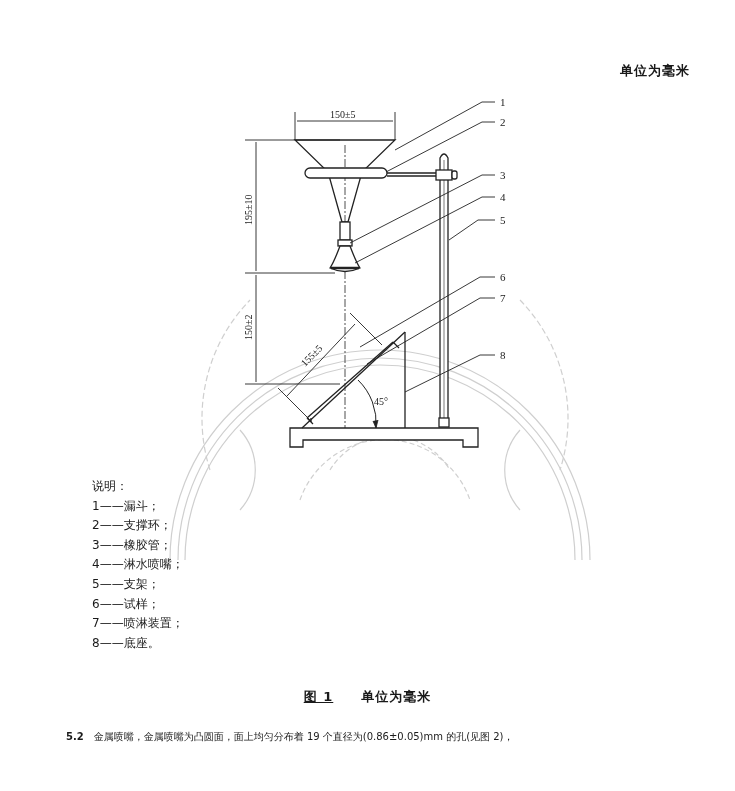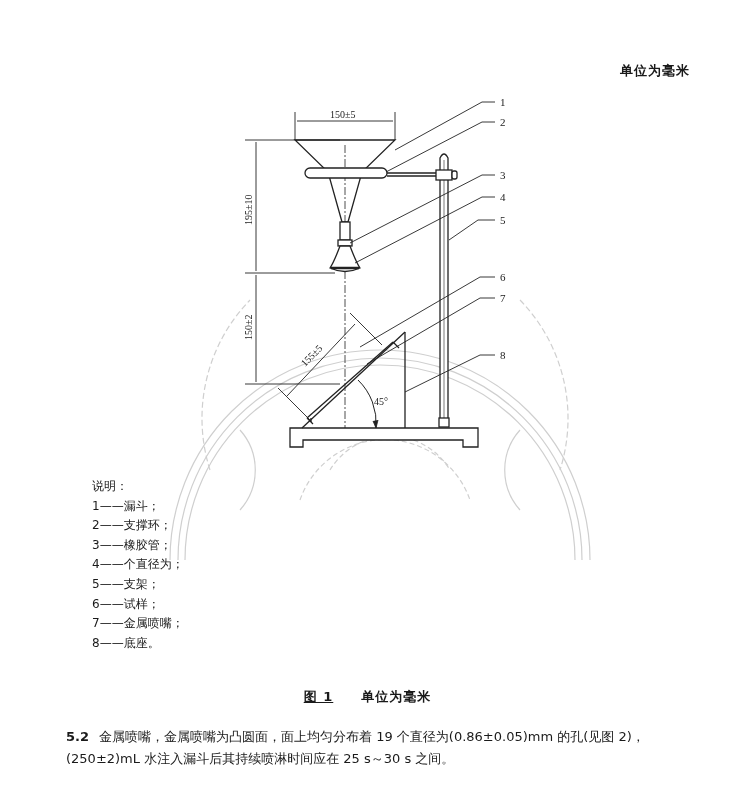--- a/index.html
+++ b/index.html
@@ -7,21 +7,21 @@
            font-family: "DejaVu Serif", "Liberation Serif", serif; color: #1a1a1a; }
     .unit-note { position: absolute; left: 620px; top: 62px; font-size: 13px; font-weight: bold;
                  font-family: Liberation Sans, sans-serif; letter-spacing: 1px; }
     svg.figure { position: absolute; left: 0; top: 0; }
     .legend { position: absolute; left: 92px; top: 477px; font-size: 12px; line-height: 19.6px;
               font-family: "DejaVu Sans", sans-serif; }
     .legend-item { white-space: nowrap; }
     .caption { position: absolute; left: 0; width: 735px; top: 688px; text-align: center;
                font-size: 13px; font-weight: bold; font-family: "DejaVu Sans", sans-serif; letter-spacing: 1px; }
     .caption .num { margin-right: 28px; text-decoration: underline; }
-    .clause { position: absolute; left: 66px; top: 726px; width: 650px; font-size: 13px;
+    .clause { position: absolute; left: 66px; top: 726px; width: 650px; font-size: 10px;
               line-height: 22px; font-family: "DejaVu Sans", sans-serif; }
     .clause .clause-num { font-weight: bold; margin-right: 10px; }
     .dimtext { font-family: "Liberation Serif", serif; font-size: 10px; fill: #222; }
     .callout { font-family: "Liberation Serif", serif; font-size: 11px; fill: #222; }
   </style>
 </head>
 <body>
 
 <div class="unit-note">单位为毫米</div>
 
@@ -119,27 +119,26 @@
     <text x="500" y="302">7</text>
     <text x="500" y="359">8</text>
   </g>
 </svg>
 
 <div class="legend">
   <div class="legend-item">说明：</div>
   <div class="legend-item"><span>1</span><span>——</span><span>漏斗；</span></div>
   <div class="legend-item"><span>2</span><span>——</span><span>支撑环；</span></div>
   <div class="legend-item"><span>3</span><span>——</span><span>橡胶管；</span></div>
-  <div class="legend-item"><span>4</span><span>——</span><span>个直径为；</span></div>
+  <div class="legend-item"><span>4</span><span>——</span><span>淋水喷嘴；</span></div>
   <div class="legend-item"><span>5</span><span>——</span><span>支架；</span></div>
   <div class="legend-item"><span>6</span><span>——</span><span>试样；</span></div>
-  <div class="legend-item"><span>7</span><span>——</span><span>金属喷嘴；</span></div>
+  <div class="legend-item"><span>7</span><span>——</span><span>喷淋装置；</span></div>
   <div class="legend-item"><span>8</span><span>——</span><span>底座。</span></div>
 </div>
 
 <div class="caption">
   <span class="num">图 1</span><span>单位为毫米</span>
 </div>
 
 <div class="clause">
   <div><span class="clause-num">5.2</span><span>金属喷嘴，金属喷嘴为凸圆面，面上均匀分布着 19 个直径为(0.86±0.05)mm 的孔(见图 2)，</span></div>
-  <div>(250±2)mL 水注入漏斗后其持续喷淋时间应在 25 s～30 s 之间。</div>
 </div>
 
 </body></html>

